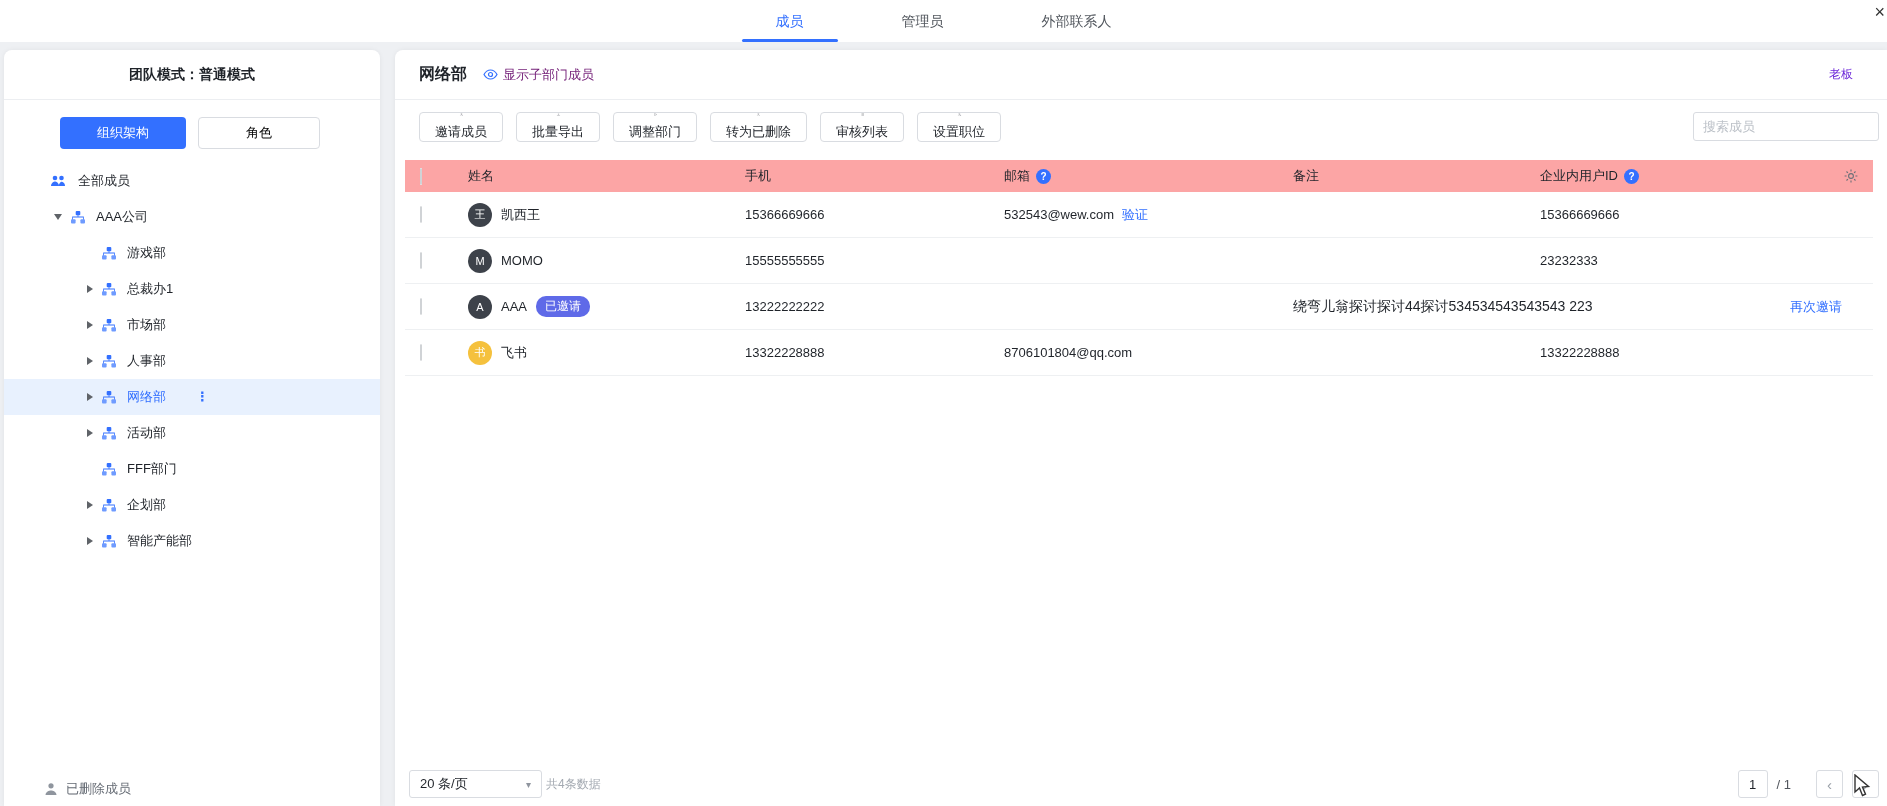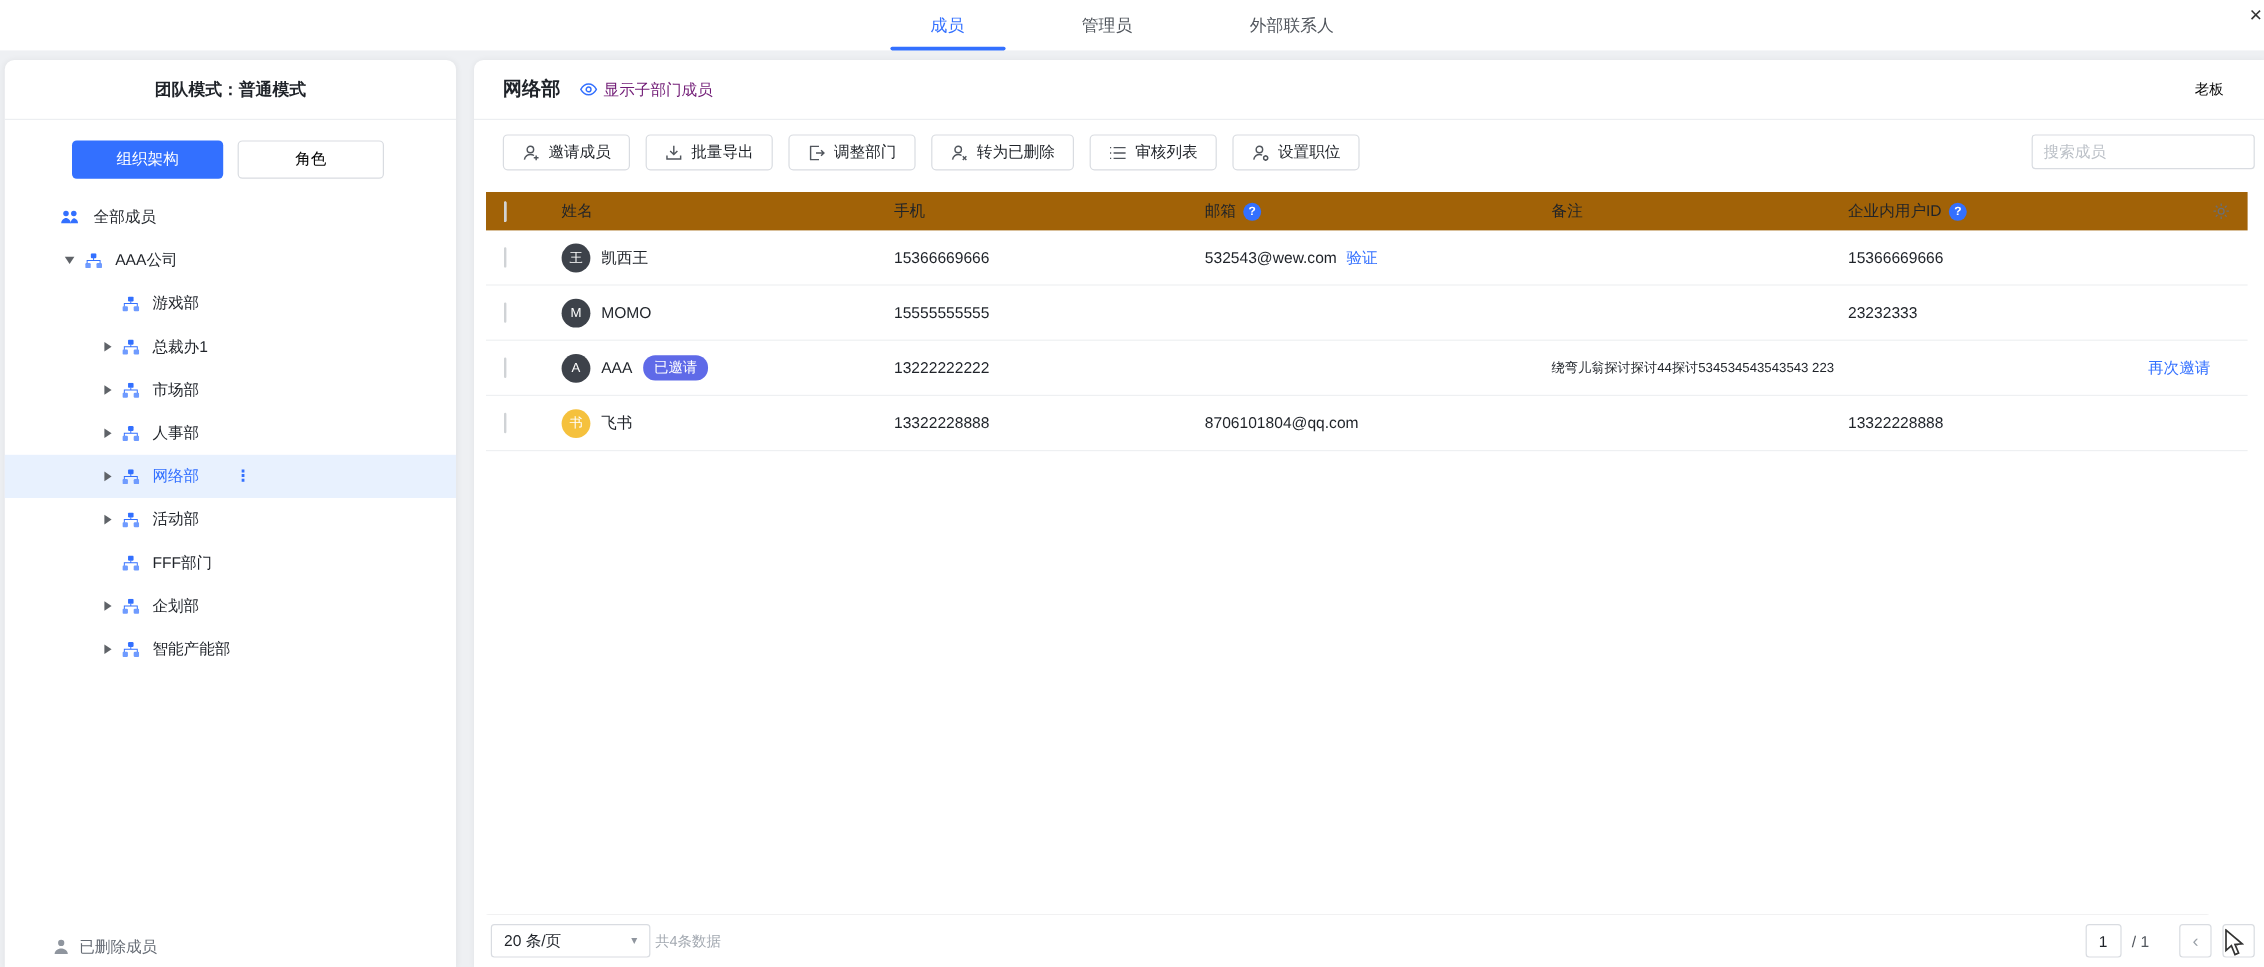--- a/index.html
+++ b/index.html
@@ -41,52 +41,52 @@
   .caret.ph { border:none; width:6px; }
   .dept-ic, .grp-ic { margin-right:11px; flex:none; }
   .kebab { margin-left:30px; color:#3370ff; font-weight:bold; letter-spacing:0; font-size:13px; line-height:10px; cursor:pointer; }
   .sb-deleted { position:absolute; left:40px; bottom:8px; display:flex; align-items:center; gap:8px;
     color:#646a73; font-size:13px; cursor:pointer; }
 
   
   .m-head { height:50px; display:flex; align-items:center; padding:0 34px 0 24px; border-bottom:1px solid #eceef1; }
   .m-dept { font-size:16px; font-weight:bold; margin-right:16px; }
   .m-showsub { display:flex; align-items:center; gap:5px; color:#701a75; font-size:13px; cursor:pointer; }
-  .m-owner { margin-left:auto; color:#000000; font-size:12px; }
+  .m-owner { margin-left:auto; color:#6d28d9; font-size:12px; }
 
   
   .toolbar { position:absolute; left:24px; top:62px; display:flex; gap:13px; }
   .tbtn { height:30px; display:inline-flex; align-items:center; gap:7px; padding:0 15px;
-    border:1px solid #d9dce1; border-radius:4px; background:#fff; font-size:13px; color:#1f2329; cursor:pointer; }
+    border:1px solid #d9dce1; border-radius:4px; background:#fff; font-size:13px; color:#1f2329; cursor:pointer;flex-direction:column; }
   .tbtn svg { color:#51565d; }
   .searchbox { position:absolute; right:8px; top:62px; width:186px; height:29px; border:1px solid #d9dce1;
     border-radius:3px; display:flex; align-items:center; padding:0 9px; background:#fff; }
   .searchbox input { border:none; outline:none; flex:1; font-size:13px; color:#1f2329; background:transparent; }
   .searchbox input::placeholder { color:#bbc0c7; }
 
   
   .table { position:absolute; left:10px; right:14px; top:110px; }
   .trow { display:grid; grid-template-columns:48px 277px 259px 289px 247px 250px 1fr;
     align-items:center; padding-left:15px; }
-  .thead { height:32px; background:#a16207; font-size:13px; color:#1f2329; }
+  .thead { height:32px; background:#fca5a5; font-size:13px; color:#1f2329; }
   .tbody-row { height:46px; border-bottom:1px solid #eef0f2; font-size:13px; }
   .cb { width:16px; height:16px; border:1px solid #d0d3d6; border-radius:3px; background:#fff; cursor:pointer; }
   .colhead { display:flex; align-items:center; gap:6px; }
   .qicon { width:15px; height:15px; border-radius:50%; background:#3370ff; color:#fff; font-size:10px;
     display:inline-flex; align-items:center; justify-content:center; font-weight:bold; cursor:pointer; }
   .gear-cell { display:flex; justify-content:flex-end; padding-right:14px; color:#6a6f77; }
   .namecell { display:flex; align-items:center; gap:9px; }
   .avatar { width:24px; height:24px; border-radius:50%; color:#fff; font-size:11px;
     display:flex; align-items:center; justify-content:center; flex:none; }
   .avatar.dark { background:#3d424a; }
   .avatar.yellow { background:#f5c13d; }
   .badge { background:#5f6ae8; color:#fff; font-size:12px; padding:2px 9px; border-radius:10px; }
   .emailcell { display:flex; gap:8px; align-items:center; white-space:nowrap; }
   .link { color:#3370ff; cursor:pointer; }
-  .notecell { white-space:nowrap; overflow:visible; font-size:11px; }
+  .notecell { white-space:nowrap; overflow:visible; font-size:14px; }
   .actioncell { text-align:right; padding-right:50px; white-space:nowrap; }
 
   
   .hscroll { position:absolute; left:8px; top:712px; width:1440px; height:8px; background:#b9babd;
     border-radius:4px; cursor:grab; }
   .pager { position:absolute; left:0; right:0; bottom:0; height:44px; display:flex; align-items:center;
     padding:0 8px 0 14px; background:#fff; }
   .psize { width:133px; height:28px; border:1px solid #d9dce1; border-radius:3px; display:flex;
     align-items:center; justify-content:space-between; padding:0 10px; font-size:13px; cursor:pointer; background:#fff; }
   .psize .chev { color:#8f959e; font-size:10px; }

